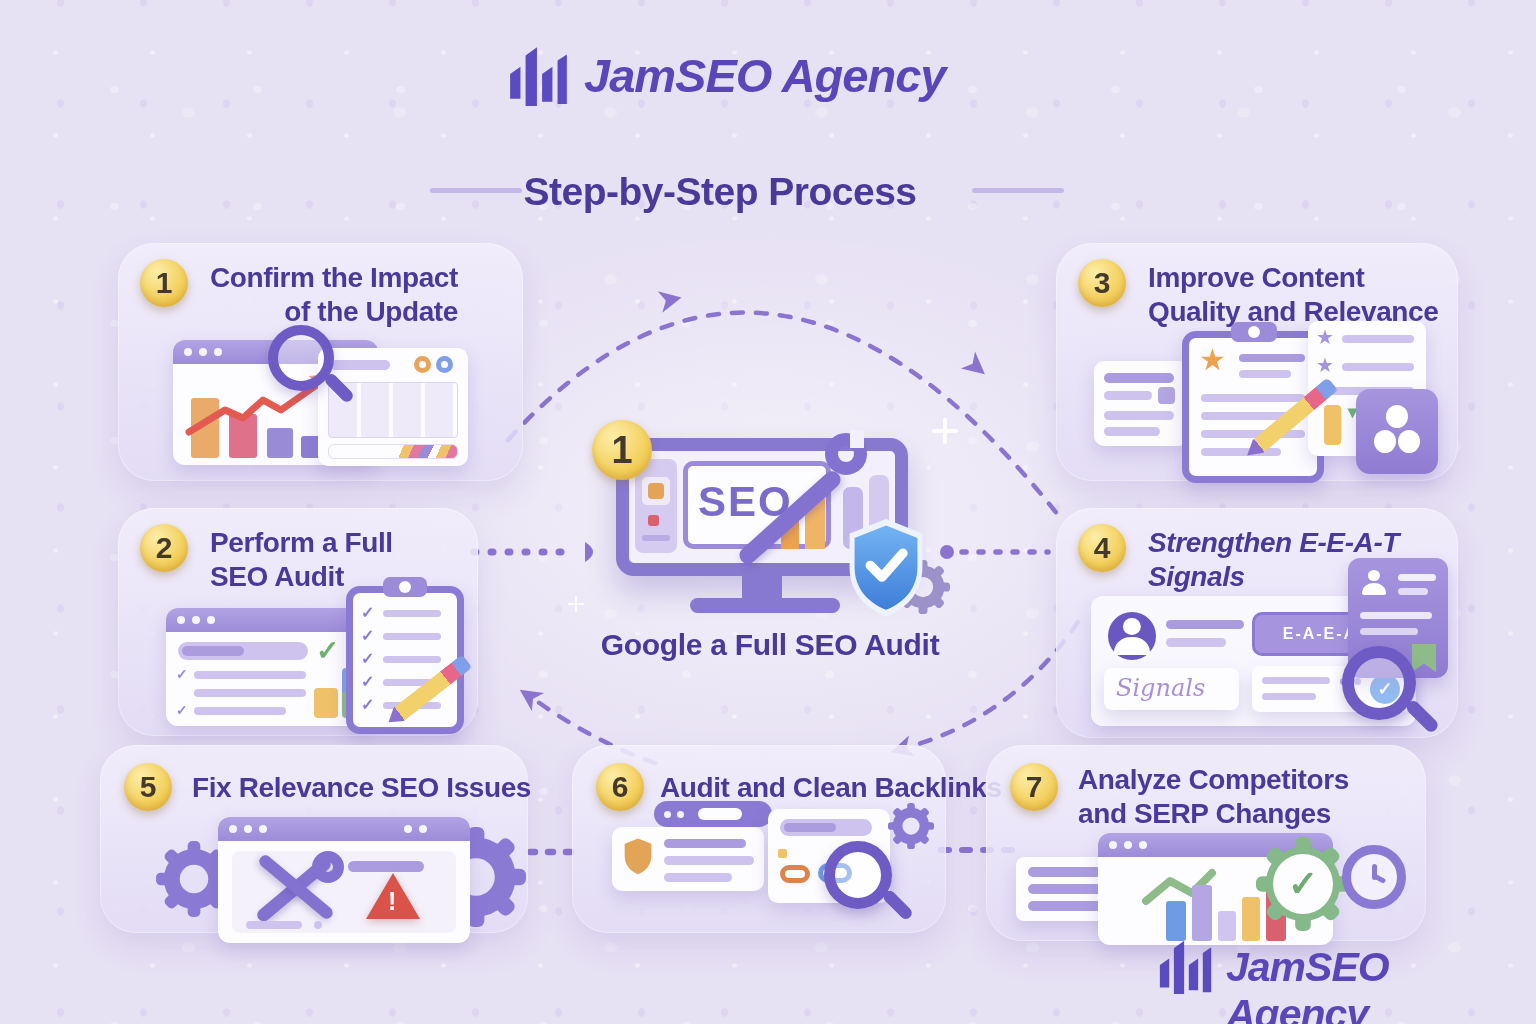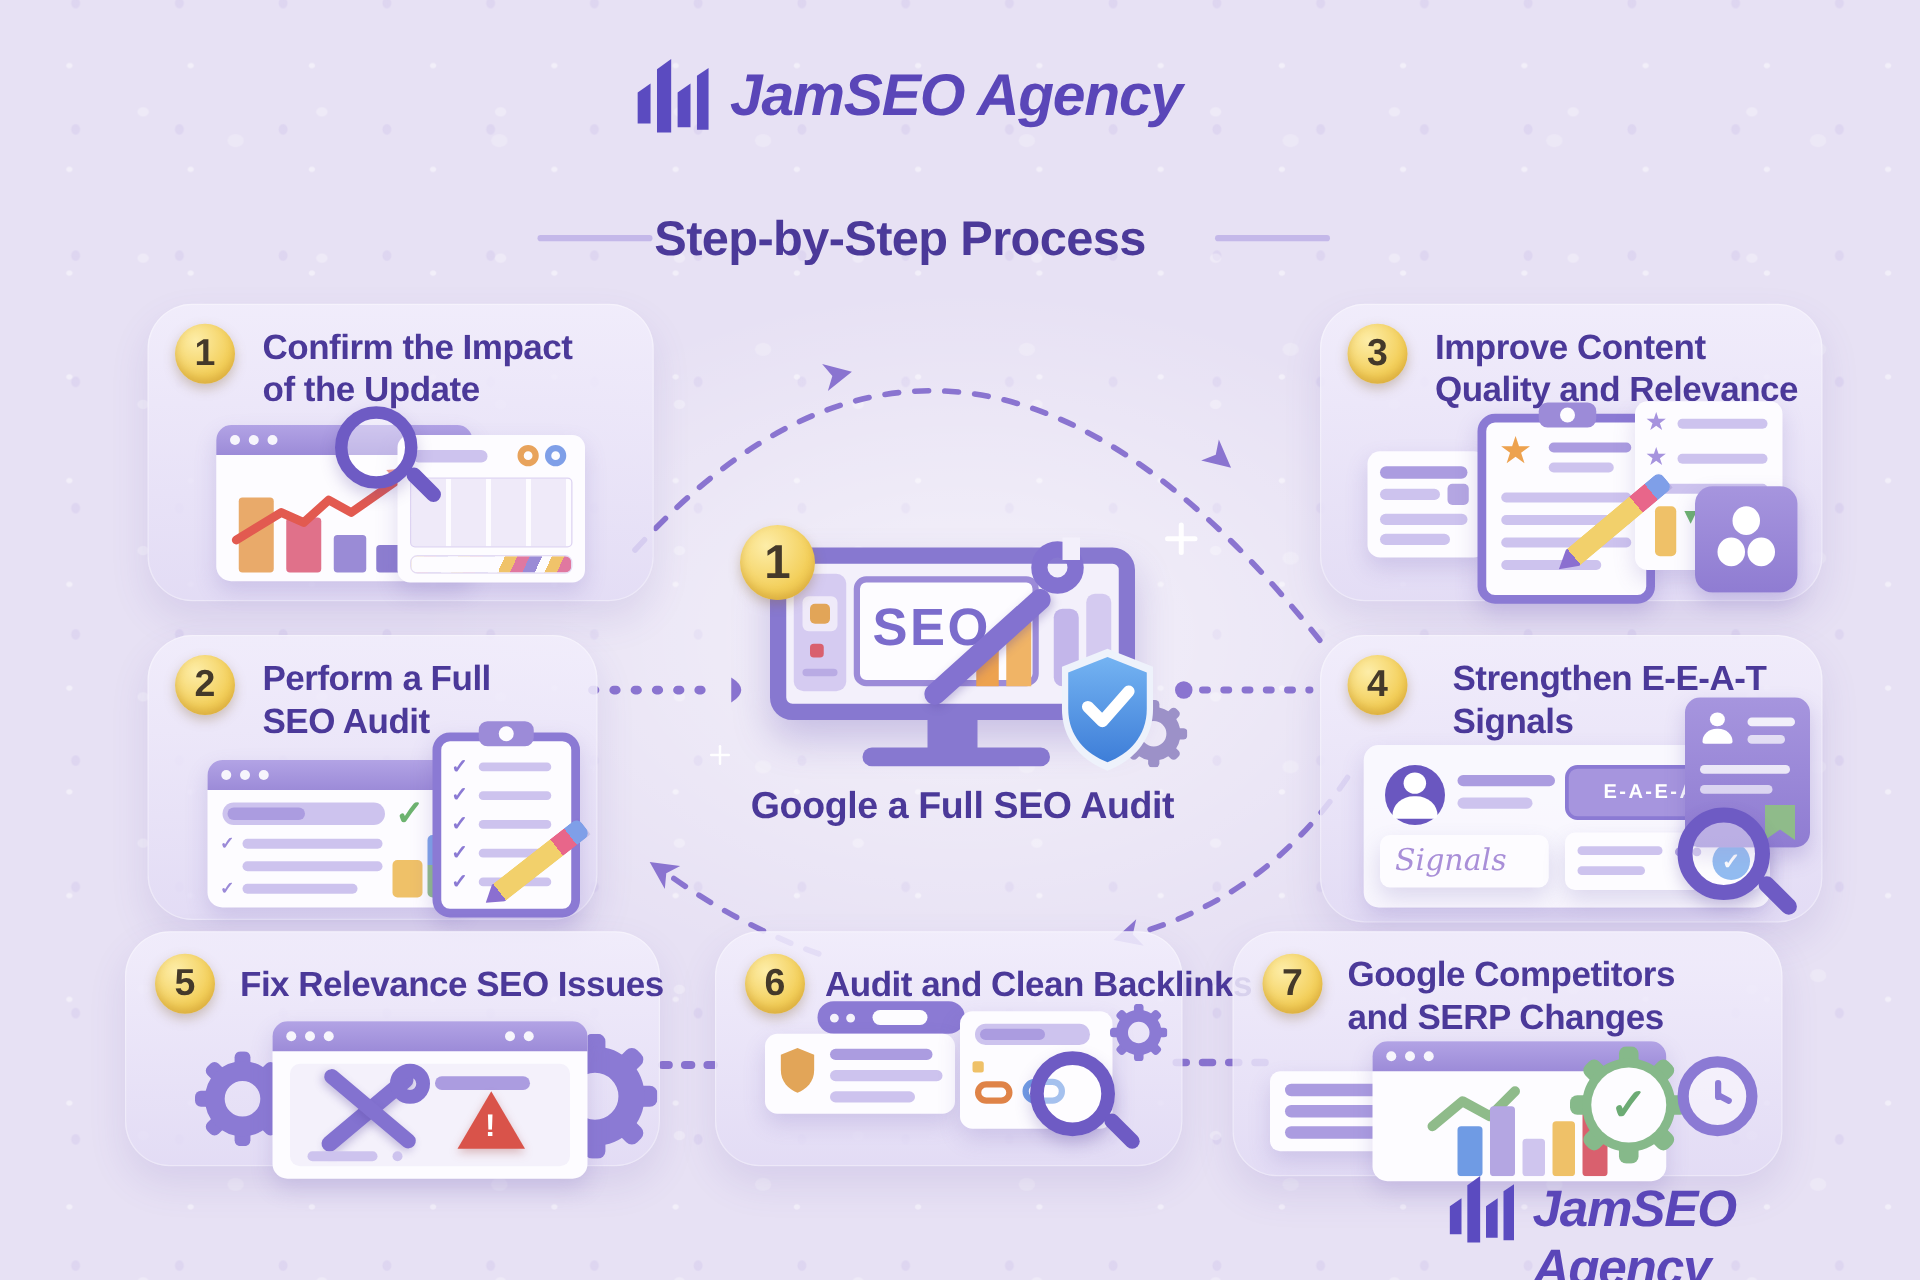--- a/index.html
+++ b/index.html
@@ -120,21 +120,21 @@
   <svg class="abs" style="left:508px;top:42px;color:#5b4bc0;" width="62" height="66" viewBox="0 0 60 64">
       <use href="#logo-bars"></use>
     </svg>
   <div class="abs brand-text" style="left:584px;top:48px;font-size:47px;">JamSEO Agency</div>
   <div class="abs dashline" style="left:430px;top:188px;width:92px;"></div>
   <div class="abs main-title" style="left:720px;top:170px;transform:translateX(-50%);font-size:39px;">Step-by-Step Process</div>
   <div class="abs dashline" style="left:972px;top:188px;width:92px;"></div>
 
   <div class="card" style="left:118px;top:243px;width:405px;height:238px;">
     <div class="badge" style="left:22px;top:16px;width:48px;height:48px;font-size:30px;">1</div>
-    <div class="step-title" style="left:92px;top:18px;">
+    <div class="step-title" style="left:92px;top:18px;text-align:right;">
       <span>Confirm the Impact</span><br>
       <span>of the Update</span>
     </div>
     <div class="bwin" style="left:55px;top:97px;width:205px;height:125px;">
       <div class="bbar">
           <span class="dot"></span>
           <span class="dot"></span>
           <span class="dot"></span>
         </div>
       <svg class="abs" style="left:8px;top:30px;" width="186" height="90" viewBox="0 0 186 90">
@@ -239,21 +239,21 @@
     <div class="pencil" style="left:178px;top:168px;width:112px;transform:rotate(-40deg);"></div>
     <div class="abs" style="left:300px;top:146px;width:82px;height:85px;background:linear-gradient(#a695de,#8f7cd2);border-radius:14px;box-shadow:0 8px 16px rgba(108,88,180,.25);">
       <div class="clover" style="left:17px;top:16px;width:48px;height:50px;">
           <i></i>
         </div>
     </div>
   </div>
 
   <div class="card" style="left:1056px;top:508px;width:402px;height:230px;">
     <div class="badge" style="left:22px;top:16px;width:48px;height:48px;font-size:30px;">4</div>
-    <div class="step-title" style="left:106px;top:18px;">
+    <div class="step-title" style="left:92px;top:18px;font-style:italic;">
       <span>Strengthen E-E-A-T</span><br>
       <span>Signals</span>
     </div>
     <div class="bwin" style="left:35px;top:88px;width:325px;height:130px;border-radius:12px;background:rgba(253,252,255,.8);"></div>
     <div class="abs" style="left:52px;top:104px;width:48px;height:48px;border-radius:50%;background:#6a57c0;">
       <div class="person" style="position:absolute;left:0;top:0;width:100%;height:100%;"></div>
     </div>
     <div class="lnd" style="left:110px;top:112px;width:78px;height:9px;"></div>
     <div class="ln" style="left:110px;top:130px;width:60px;height:9px;"></div>
     <div class="bwin" style="left:48px;top:160px;width:135px;height:42px;border-radius:8px;">
@@ -345,21 +345,21 @@
       </svg>
     <div class="mag" style="position:absolute;left:252px;top:96px;width:68px;height:68px;">
       <div class="ring" style="border-width:11px;"></div>
         <div class="stem"></div>
     </div>
   </div>
 
   <div class="card" style="left:986px;top:745px;width:440px;height:196px;">
     <div class="badge" style="left:24px;top:18px;width:48px;height:48px;font-size:30px;">7</div>
     <div class="step-title" style="left:92px;top:18px;">
-      <span>Google Competitors</span><br>
+      <span>Analyze Competitors</span><br>
       <span>and SERP Changes</span>
     </div>
     <div class="bwin" style="left:30px;top:112px;width:112px;height:64px;border-radius:8px;">
       <div class="lnd" style="left:12px;top:10px;width:86px;height:10px;"></div>
       <div class="lnd" style="left:12px;top:27px;width:86px;height:10px;"></div>
       <div class="lnd" style="left:12px;top:44px;width:86px;height:10px;"></div>
     </div>
     <div class="bwin" style="left:112px;top:88px;width:235px;height:112px;">
       <div class="bbar">
           <span class="dot"></span>

